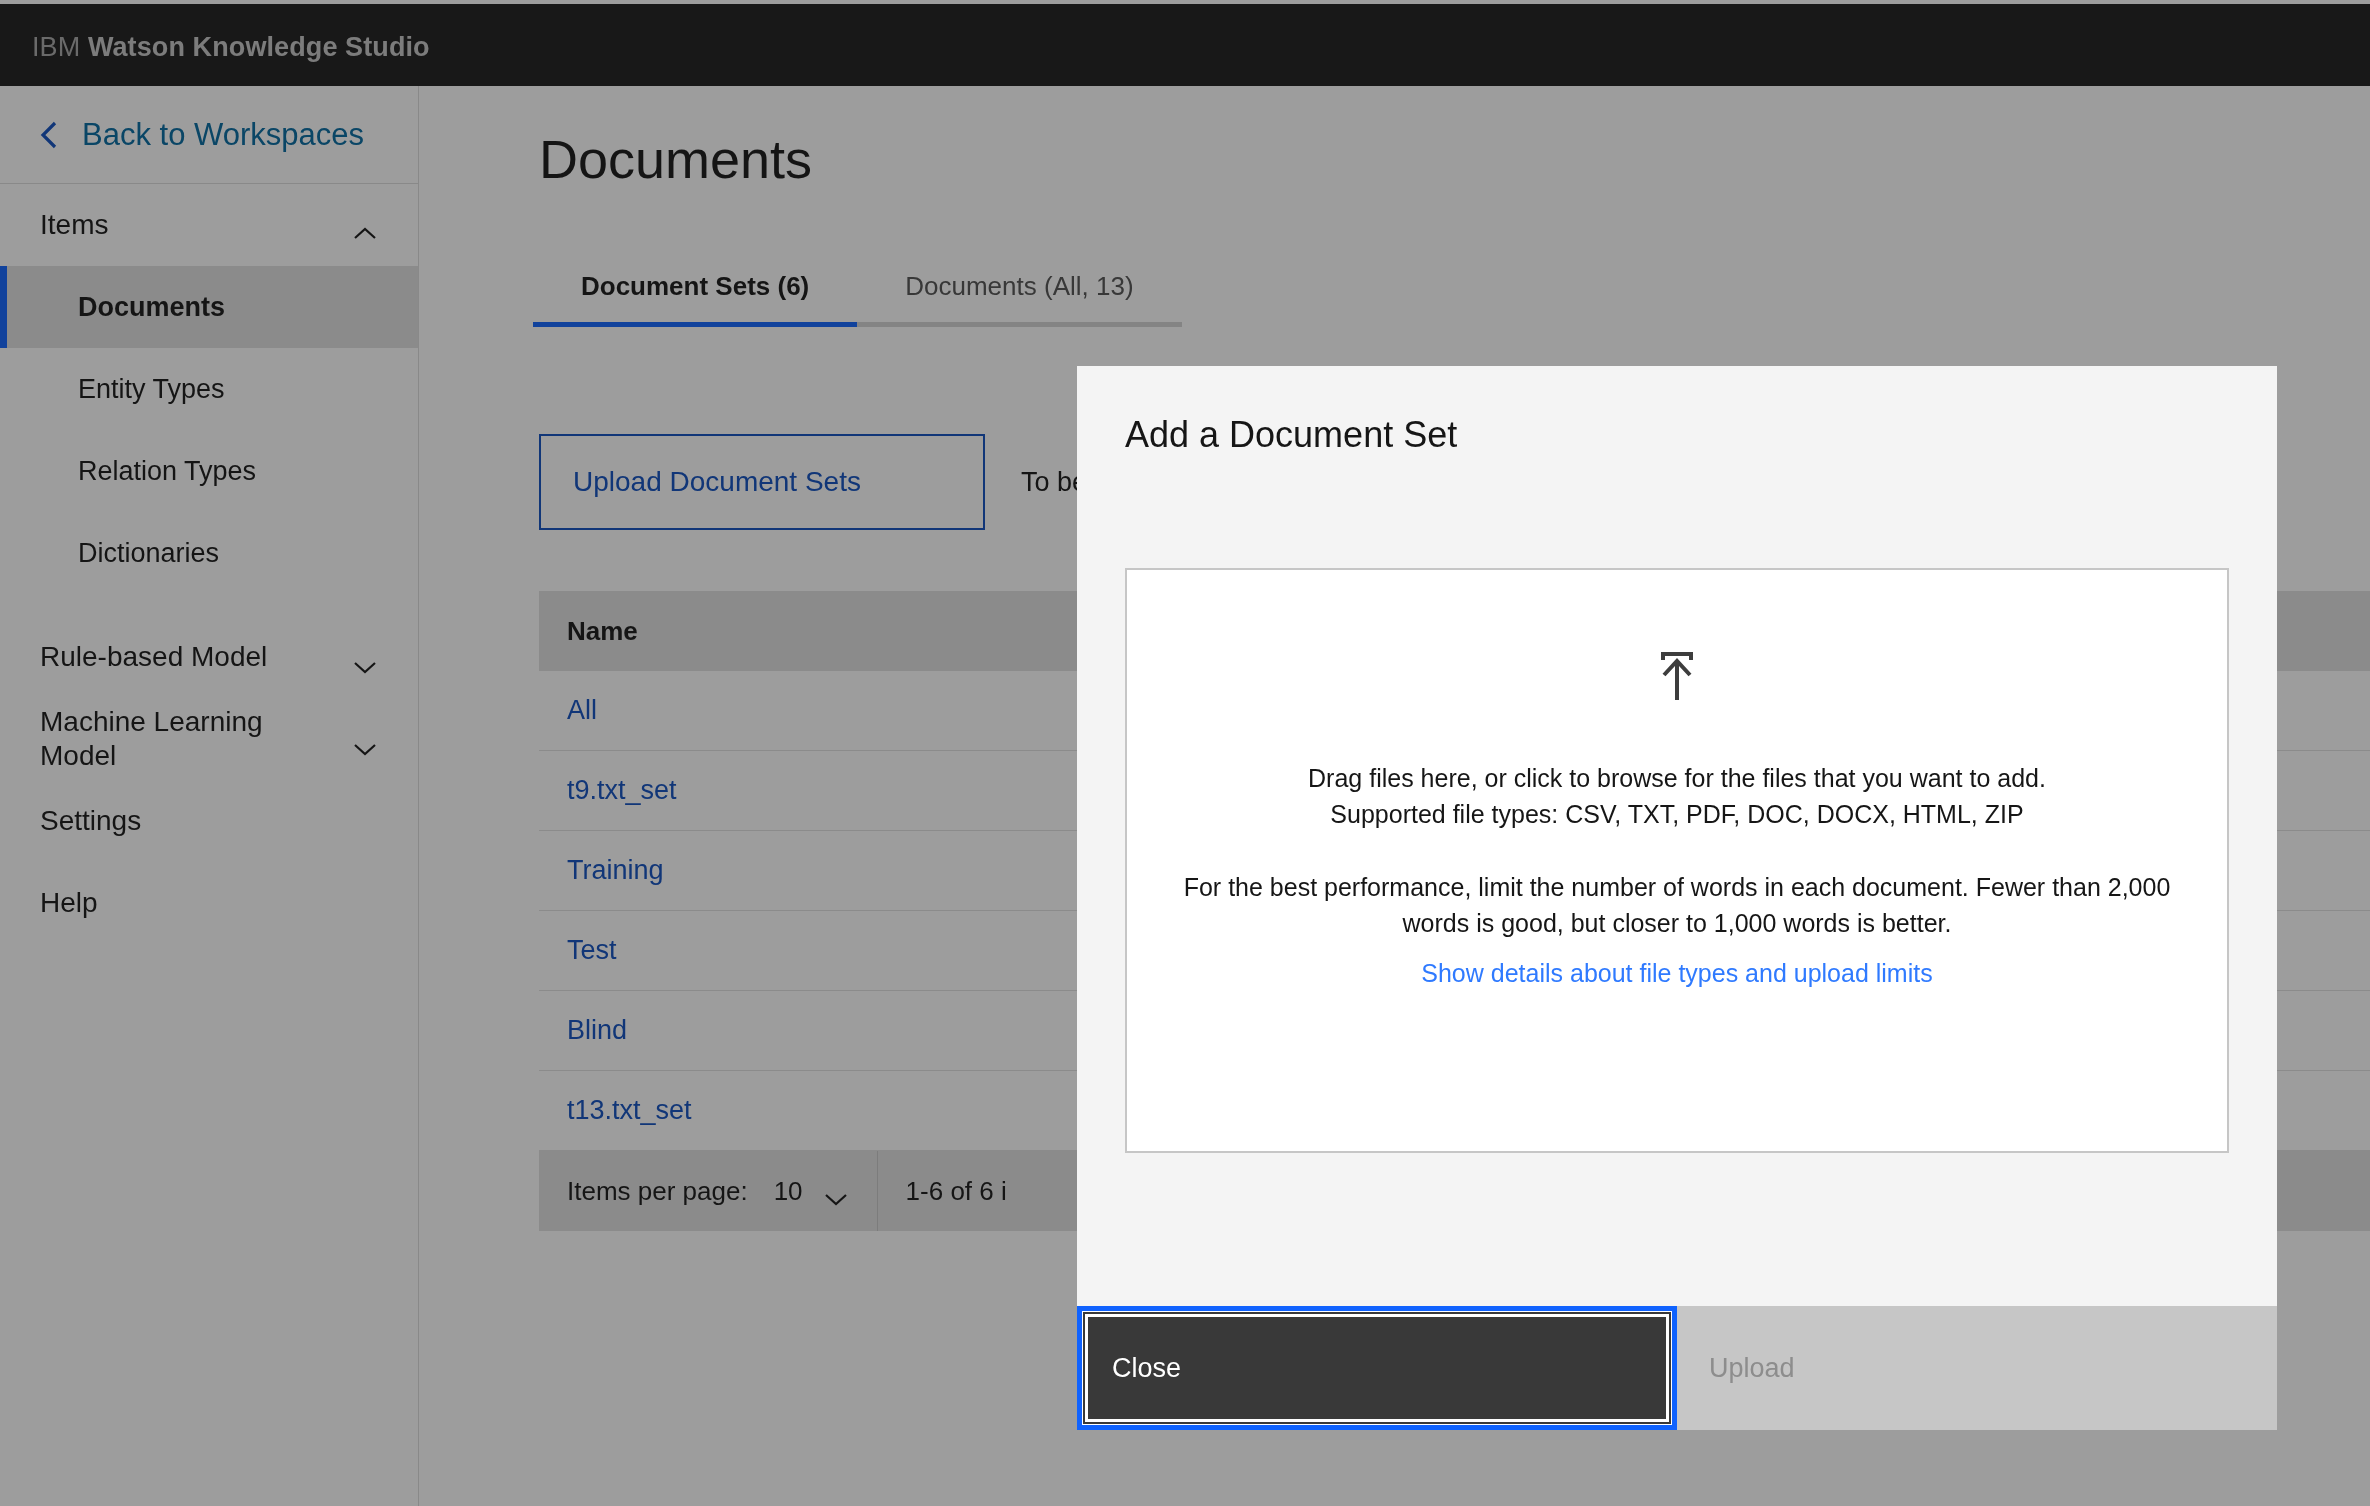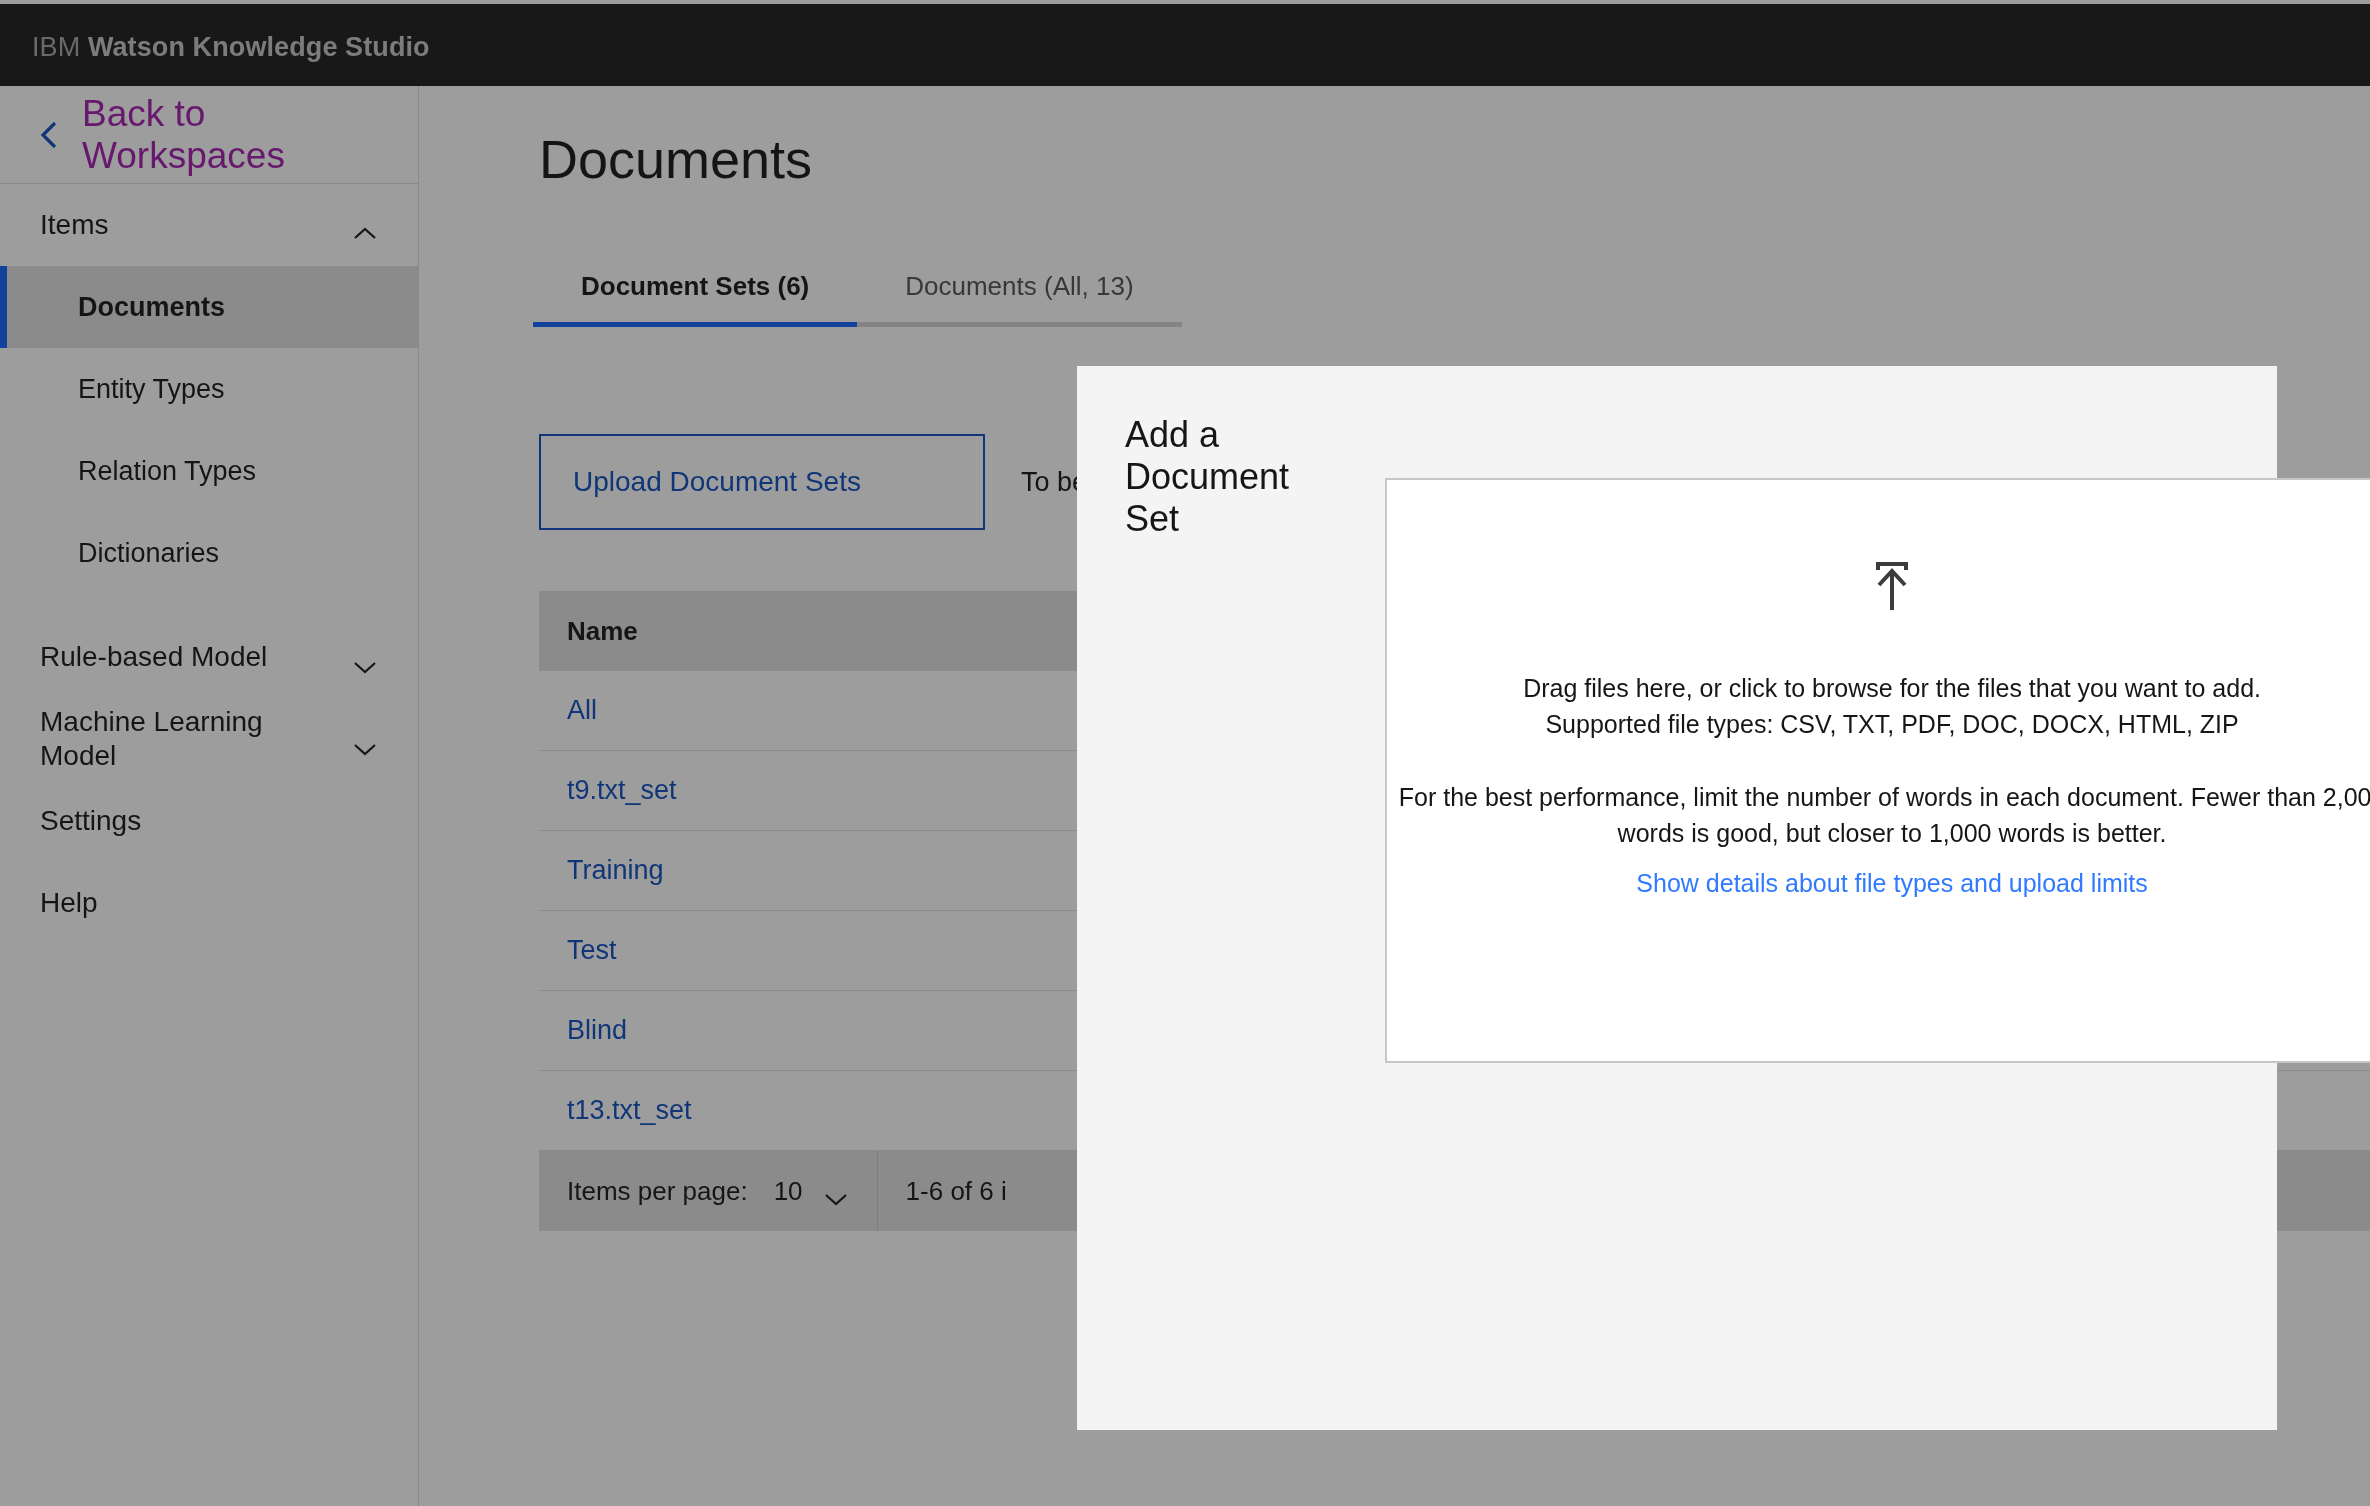--- a/index.html
+++ b/index.html
@@ -26,21 +26,21 @@
   .sidebar {
     position: absolute; left: 0; top: 0; width: 419px; height: 1420px;
     background: #ffffff; border-right: 1px solid #dcdcdc;
   }
   .back-row {
     height: 98px; display: flex; align-items: center; padding-left: 38px;
     border-bottom: 1px solid #dcdcdc; gap: 22px; cursor: pointer;
   }
   .back-chevron { width: 22px; height: 32px; position: relative; }
   .back-chevron svg { display: block; }
-  .back-label { font-size: 37px; color: #a21caf; }
+  .back-label { font-size: 31px; color: #0369a1; }
 
   .nav-group-head {
     height: 82px; display: flex; align-items: center; justify-content: space-between;
     padding: 0 40px 0 40px; font-size: 28px; color: #161616; cursor: pointer;
   }
   .nav-item {
     height: 82px; display: flex; align-items: center; padding-left: 78px;
     font-size: 27px; color: #161616; cursor: pointer; position: relative;
   }
   .nav-item.selected {
@@ -98,21 +98,21 @@
   .foot-seg { display: flex; align-items: center; height: 80px; padding: 0 28px; gap: 26px; }
   .foot-seg.bordered { border-right: 1px solid #c6c6c6; }
   .ipp-select { display: flex; align-items: center; gap: 20px; cursor: pointer; }
 
   
   .scrim { position: absolute; left: 0; top: 0; width: 2370px; height: 1506px; background: rgba(22,22,22,0.42); }
 
   
   .modal {
     position: absolute; left: 1077px; top: 366px; width: 1200px; height: 1064px;
-    background: #f4f4f4; display: flex; flex-direction: row;
+    background: #f4f4f4; display: flex; flex-direction: column;
   }
   .modal-title { padding: 48px 48px 0 48px; font-size: 36px; color: #161616; }
   .dropzone {
     margin: 112px 48px 0 48px; height: 585px; background: #ffffff; border: 2px solid #c6c6c6;
     display: flex; flex-direction: column; align-items: center; padding-top: 78px;
   }
   .upload-icon { width: 64px; height: 64px; margin-bottom: 48px; }
   .dz-text { font-size: 25px; color: #161616; text-align: center; line-height: 1.45; }
   .dz-text.block2 { margin-top: 36px; width: 1010px; }
   .dz-link { margin-top: 18px; font-size: 25px; color: #2f7aff; text-decoration: none; cursor: pointer; }

